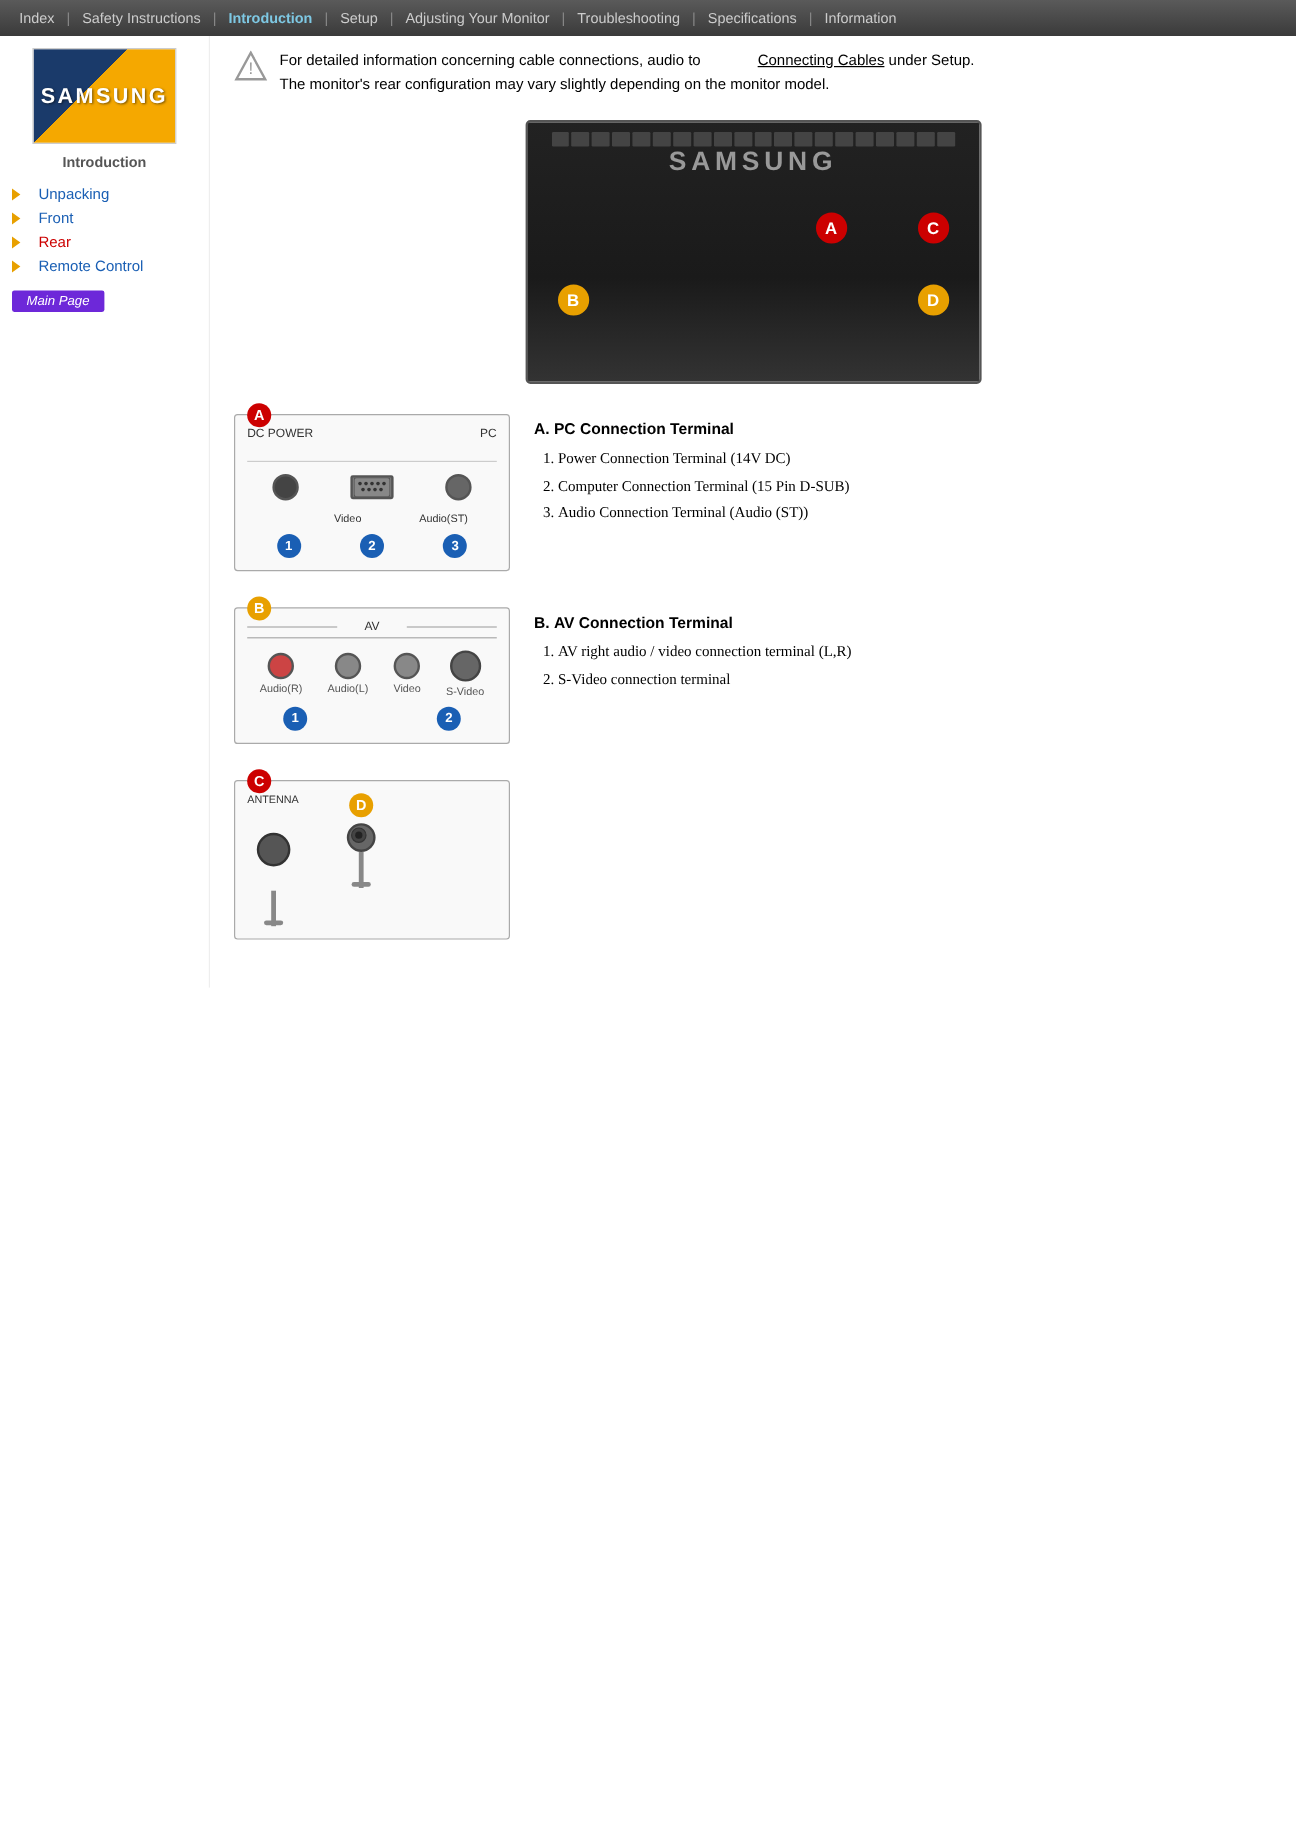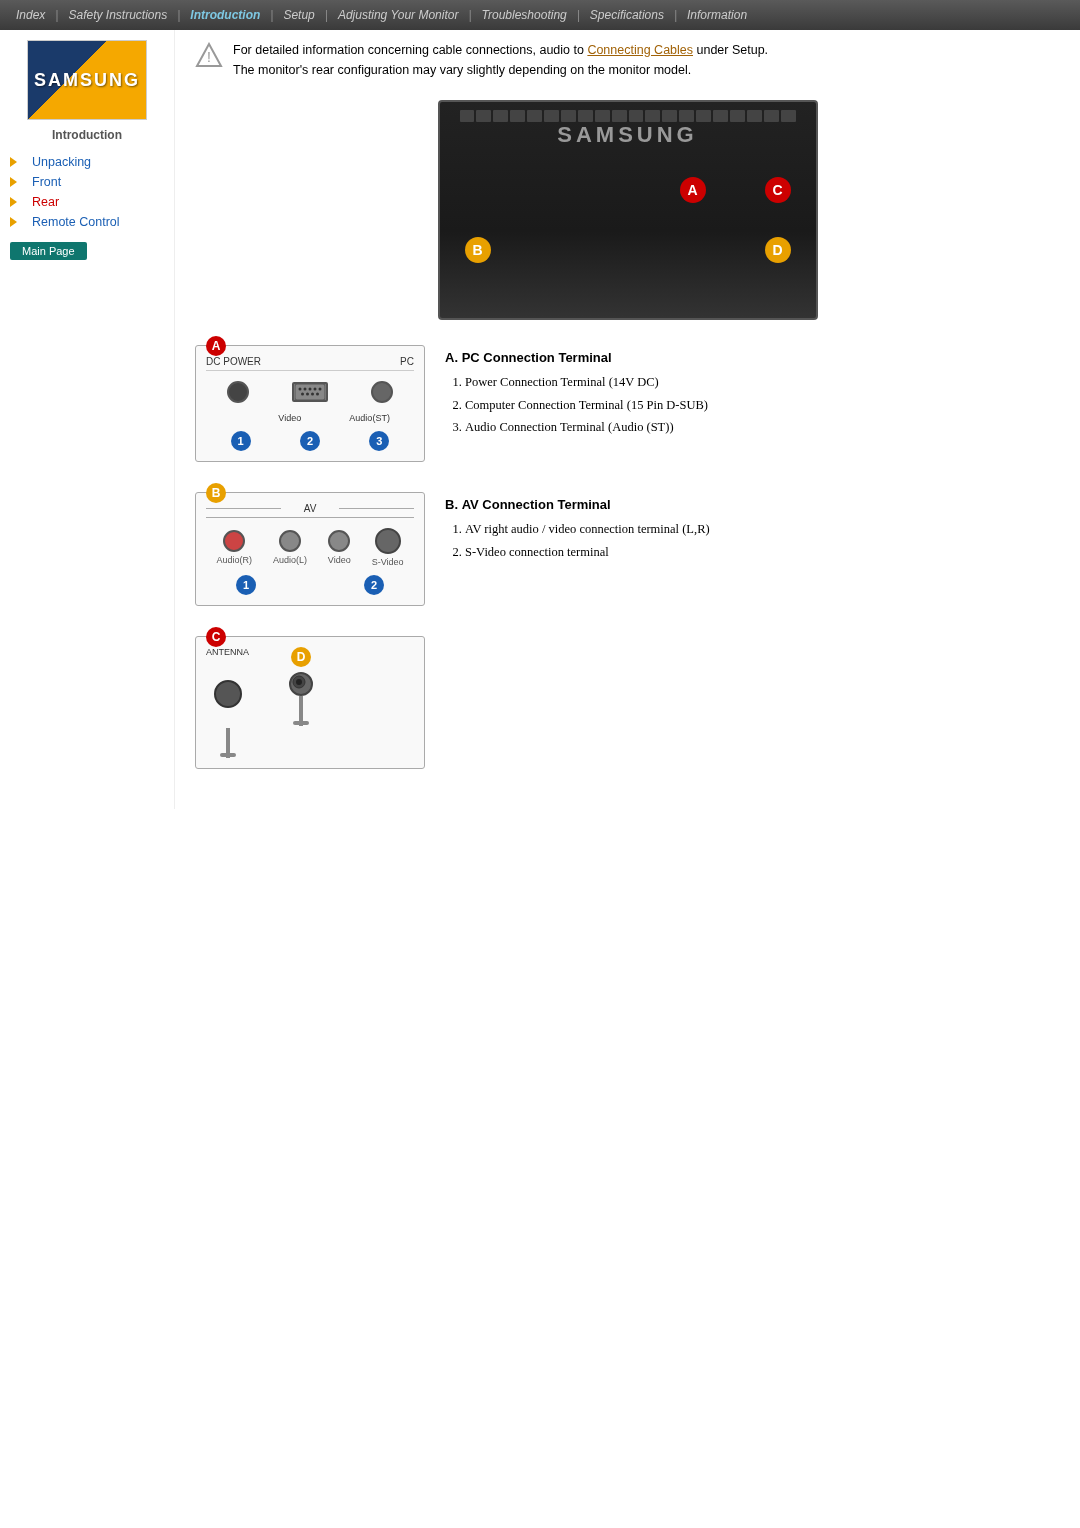--- a/index.html
+++ b/index.html
@@ -13,21 +13,20 @@
     }
 
     
     #top-nav {
       background: linear-gradient(to bottom, #5a5a5a, #3a3a3a);
       padding: 6px 10px;
       display: flex;
       align-items: center;
       gap: 4px;
       flex-wrap: wrap;
-      font-style: italic;
     }
     .nav-item {
       color: #ccc;
       font-size: 12px;
       text-decoration: none;
       padding: 2px 6px;
       cursor: pointer;
     }
     .nav-item.active {
       color: #7ec8e3;
@@ -94,29 +93,30 @@
     .arrow-icon {
       width: 0;
       height: 0;
       border-top: 5px solid transparent;
       border-bottom: 5px solid transparent;
       border-left: 7px solid #e8a000;
       display: inline-block;
       flex-shrink: 0;
     }
     .main-page-btn {
-      background: #0f766e;
+      background: #6d28d9;
       color: white;
       border: none;
       padding: 3px 12px;
       font-size: 11px;
       margin-top: 10px;
       margin-left: 5px;
       cursor: pointer;
       border-radius: 2px;
+      font-style: italic;
     }
 
     
     #content {
       flex: 1;
       padding: 10px 20px 20px 20px;
     }
 
     
     .breadcrumb {
@@ -133,22 +133,23 @@
       margin-bottom: 20px;
       display: flex;
       align-items: flex-start;
       gap: 10px;
     }
     .info-icon {
       flex-shrink: 0;
       margin-top: 2px;
     }
     .link-text {
-      color: #a16207;
+      color: #000000;
       text-decoration: underline;
+      margin-left: 44px;
     }
 
     
     .monitor-image-container {
       display: flex;
       justify-content: center;
       margin-bottom: 25px;
     }
     .monitor-rear-img {
       width: 380px;
@@ -251,21 +252,21 @@
 
     
     .pc-diagram {
       font-size: 10px;
       color: #333;
     }
     .pc-header {
       display: flex;
       justify-content: space-between;
       border-bottom: 1px solid #ccc;
-      padding-bottom: 3px;
+      padding-bottom: 17px;
       margin-bottom: 6px;
       font-size: 10px;
     }
     .connector-row {
       display: flex;
       justify-content: space-around;
       align-items: center;
       padding: 4px 0;
     }
     .connector {

